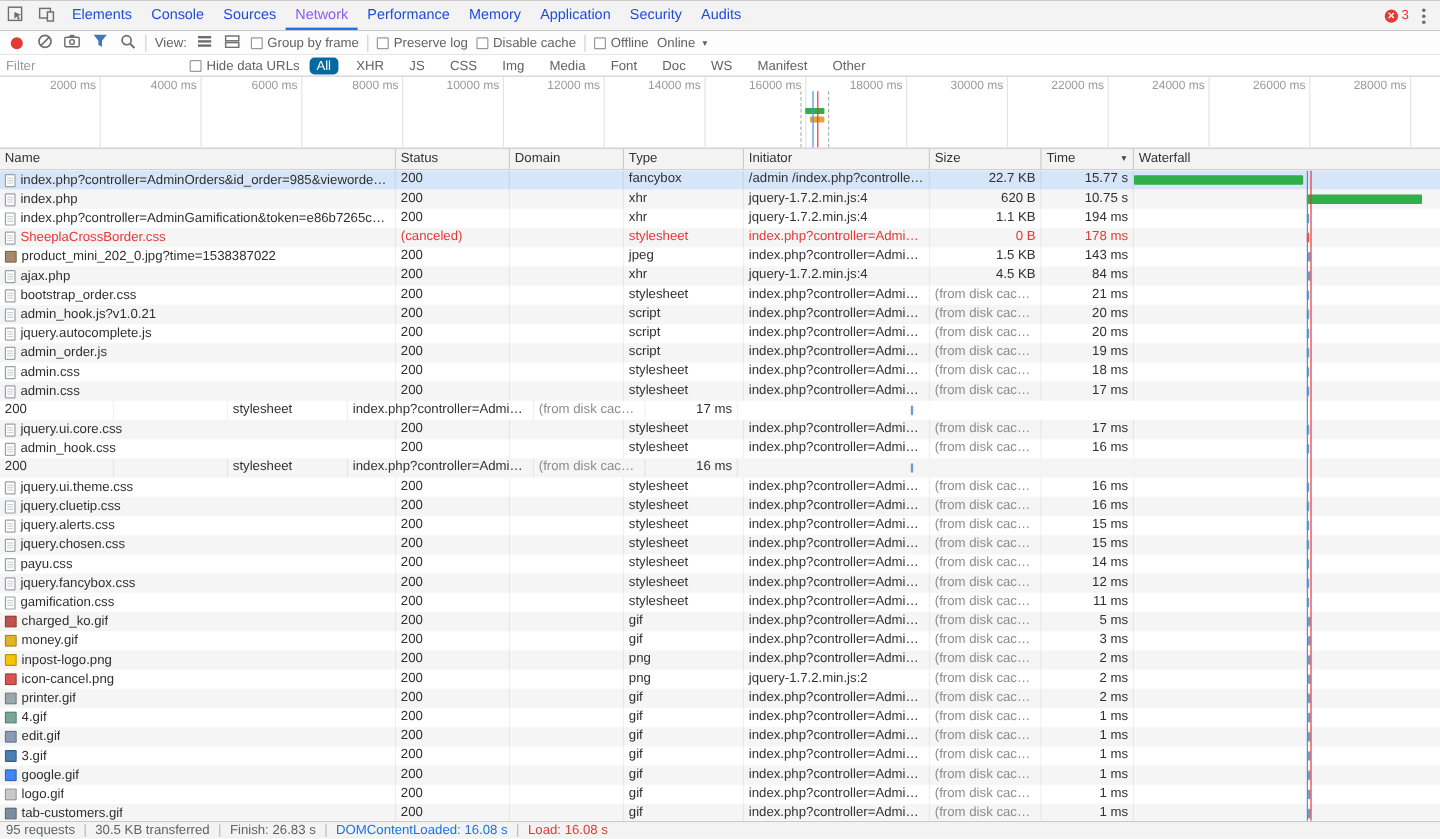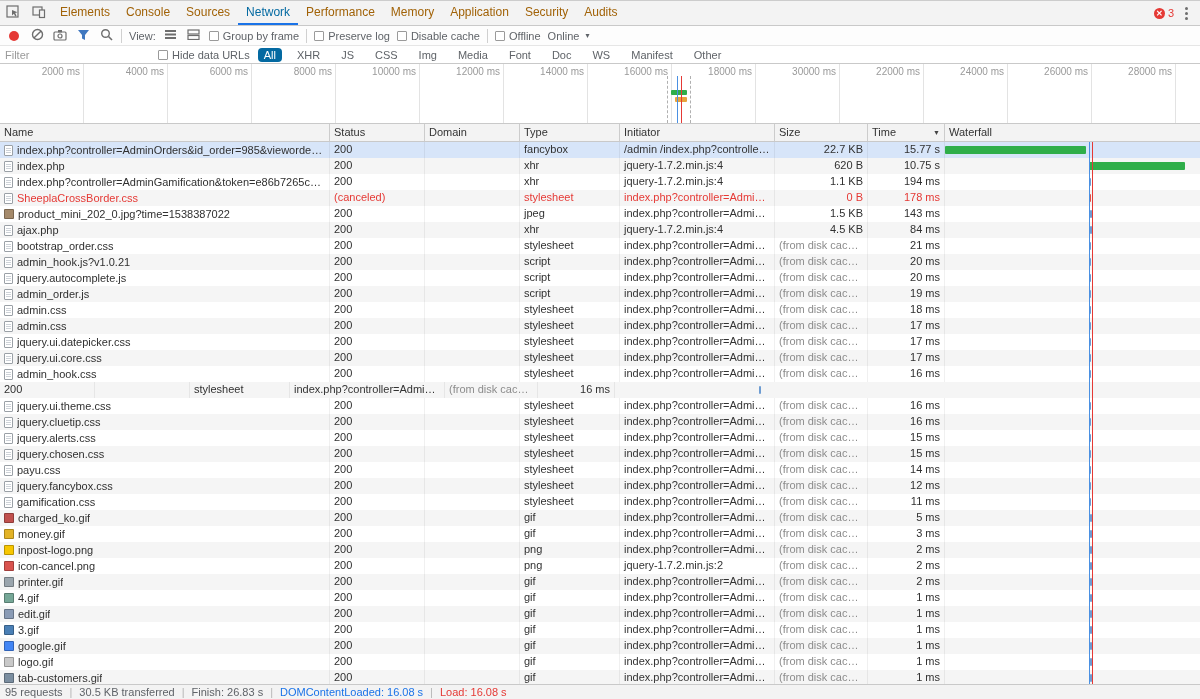--- a/index.html
+++ b/index.html
@@ -4,22 +4,22 @@
 <style>
   *{box-sizing:border-box;margin:0;padding:0}
   html,body{width:1200px;height:699px;overflow:hidden}
   body{font-family:"Liberation Sans",sans-serif;font-size:11px;color:#303030;background:#fff}
   .devtools{display:flex;flex-direction:column;width:1200px;height:699px;border-top:1px solid #ccc}
 
   
   .tabbar{height:25px;background:#f3f3f3;border-bottom:1px solid #c9c9c9;display:flex;align-items:stretch;flex:0 0 auto}
   .tb-iconbtn{width:26px;display:flex;align-items:center;justify-content:center;color:#6e6e6e}
   .tabs{display:flex;align-items:stretch}
-  .tab{padding:0 8px;display:flex;align-items:center;font-size:12px;color:#a16207;border-bottom:2px solid transparent;white-space:nowrap}
-  .tab.active{color:#0369a1;border-bottom-color:#1a73e8}
+  .tab{padding:0 8px;display:flex;align-items:center;font-size:12px;color:#1d4ed8;border-bottom:2px solid transparent;white-space:nowrap}
+  .tab.active{color:#8b5cf6;border-bottom-color:#1a73e8}
   .tabbar-right{margin-left:auto;display:flex;align-items:center;gap:5px;padding-right:6px}
   .err-badge{display:flex;align-items:center;gap:3px;color:#e53935}
   .err-circle{width:11px;height:11px;border-radius:50%;background:#e53935;color:#fff;font-size:8px;line-height:11px;text-align:center;font-weight:bold}
   .kebab{display:flex;flex-direction:column;gap:2px;padding:4px 6px}
   .kebab i{width:3px;height:3px;border-radius:50%;background:#6e6e6e}
 
   
   .toolbar{height:20px;background:#fdfdfd;border-bottom:1px solid #e6e6e6;display:flex;align-items:center;gap:7px;padding:0 6px;flex:0 0 auto;color:#5f6368}
   .tool{display:flex;align-items:center;justify-content:center;width:16px;height:16px}
   .rec-dot{width:10px;height:10px;border-radius:50%;background:#e53935}
@@ -470,24 +470,20 @@
         <div class="cell c-domain"></div>
         <div class="cell c-type">stylesheet</div>
         <div class="cell c-initiator"><span class="link">index.php?controller=AdminOrders...</span></div>
         <div class="cell c-size dim">(from disk cache)</div>
         <div class="cell c-time">17 ms</div>
         <div class="cell c-waterfall">
           <div class="bar bar-blue" style="left: 144.1px; width: 2px;"></div>
         </div>
       </div>
       <div class="row">
-        <div class="cell c-name">
-          <span class="fi fi-doc"></span>
-          <span class="name-text">jquery.ui.datepicker.css</span>
-        </div>
         <div class="cell c-status">200</div>
         <div class="cell c-domain"></div>
         <div class="cell c-type">stylesheet</div>
         <div class="cell c-initiator"><span class="link">index.php?controller=AdminOrders...</span></div>
         <div class="cell c-size dim">(from disk cache)</div>
         <div class="cell c-time">17 ms</div>
         <div class="cell c-waterfall">
           <div class="bar bar-blue" style="left: 144.1px; width: 2px;"></div>
         </div>
       </div>

